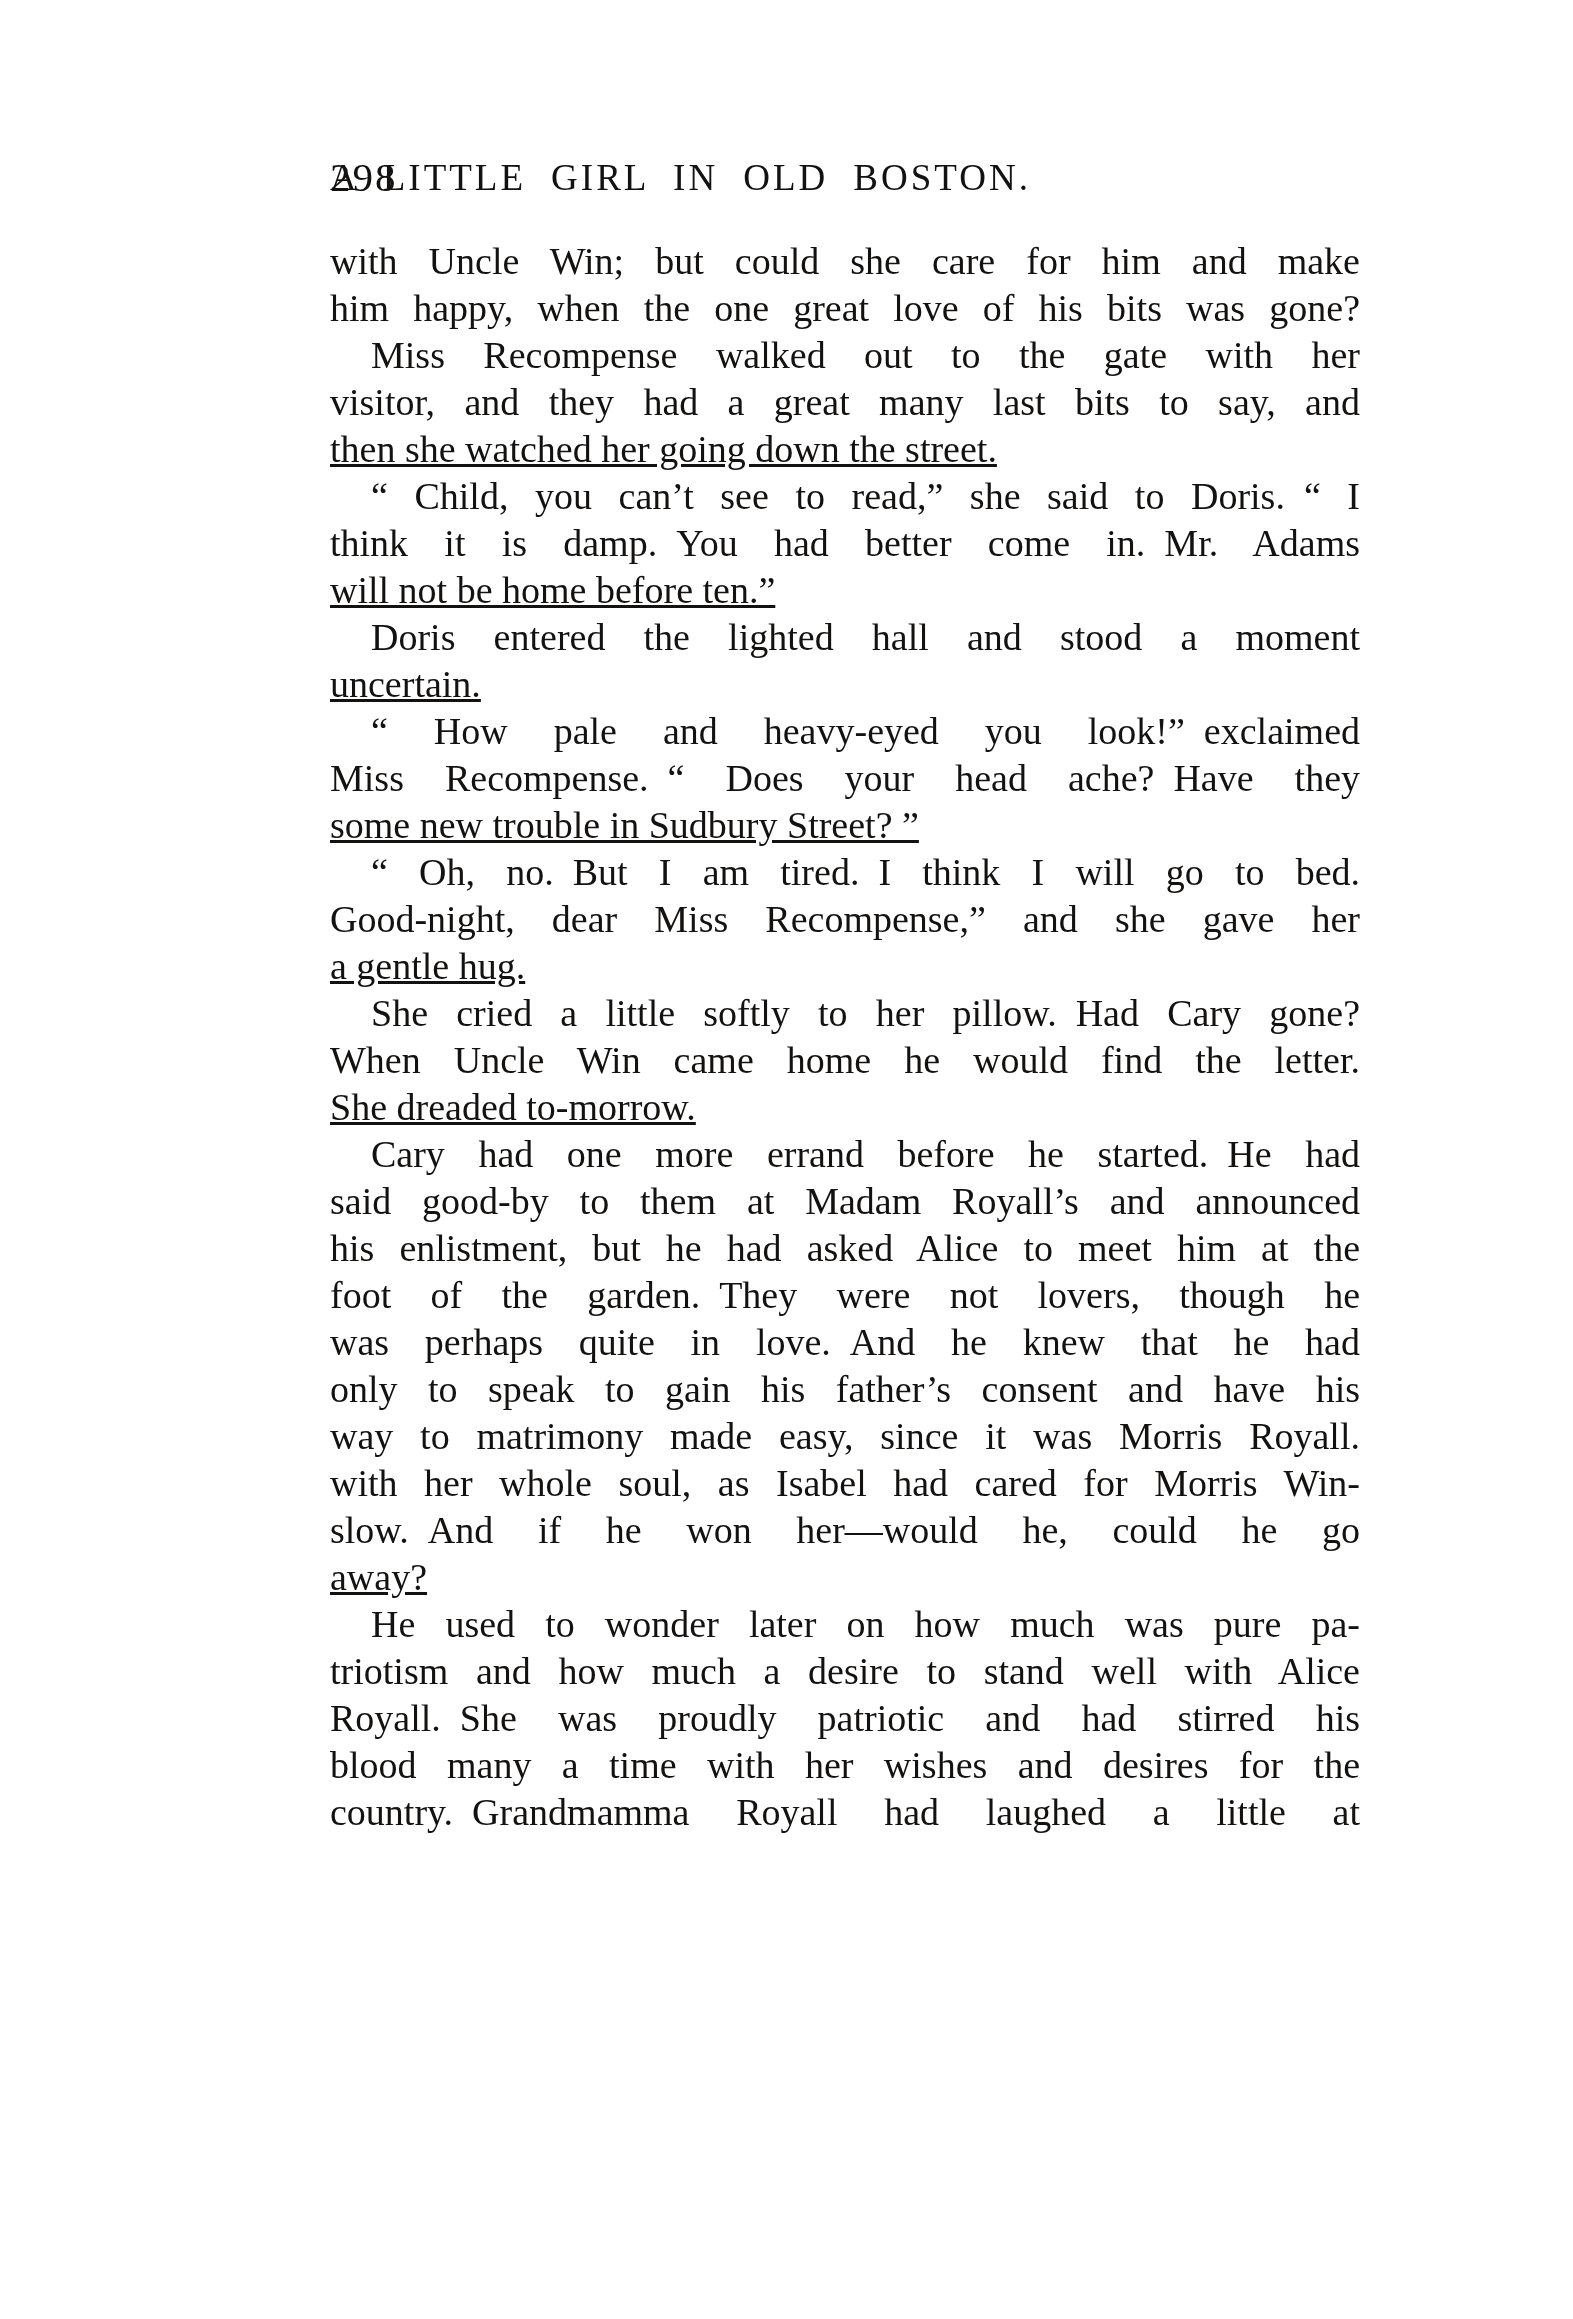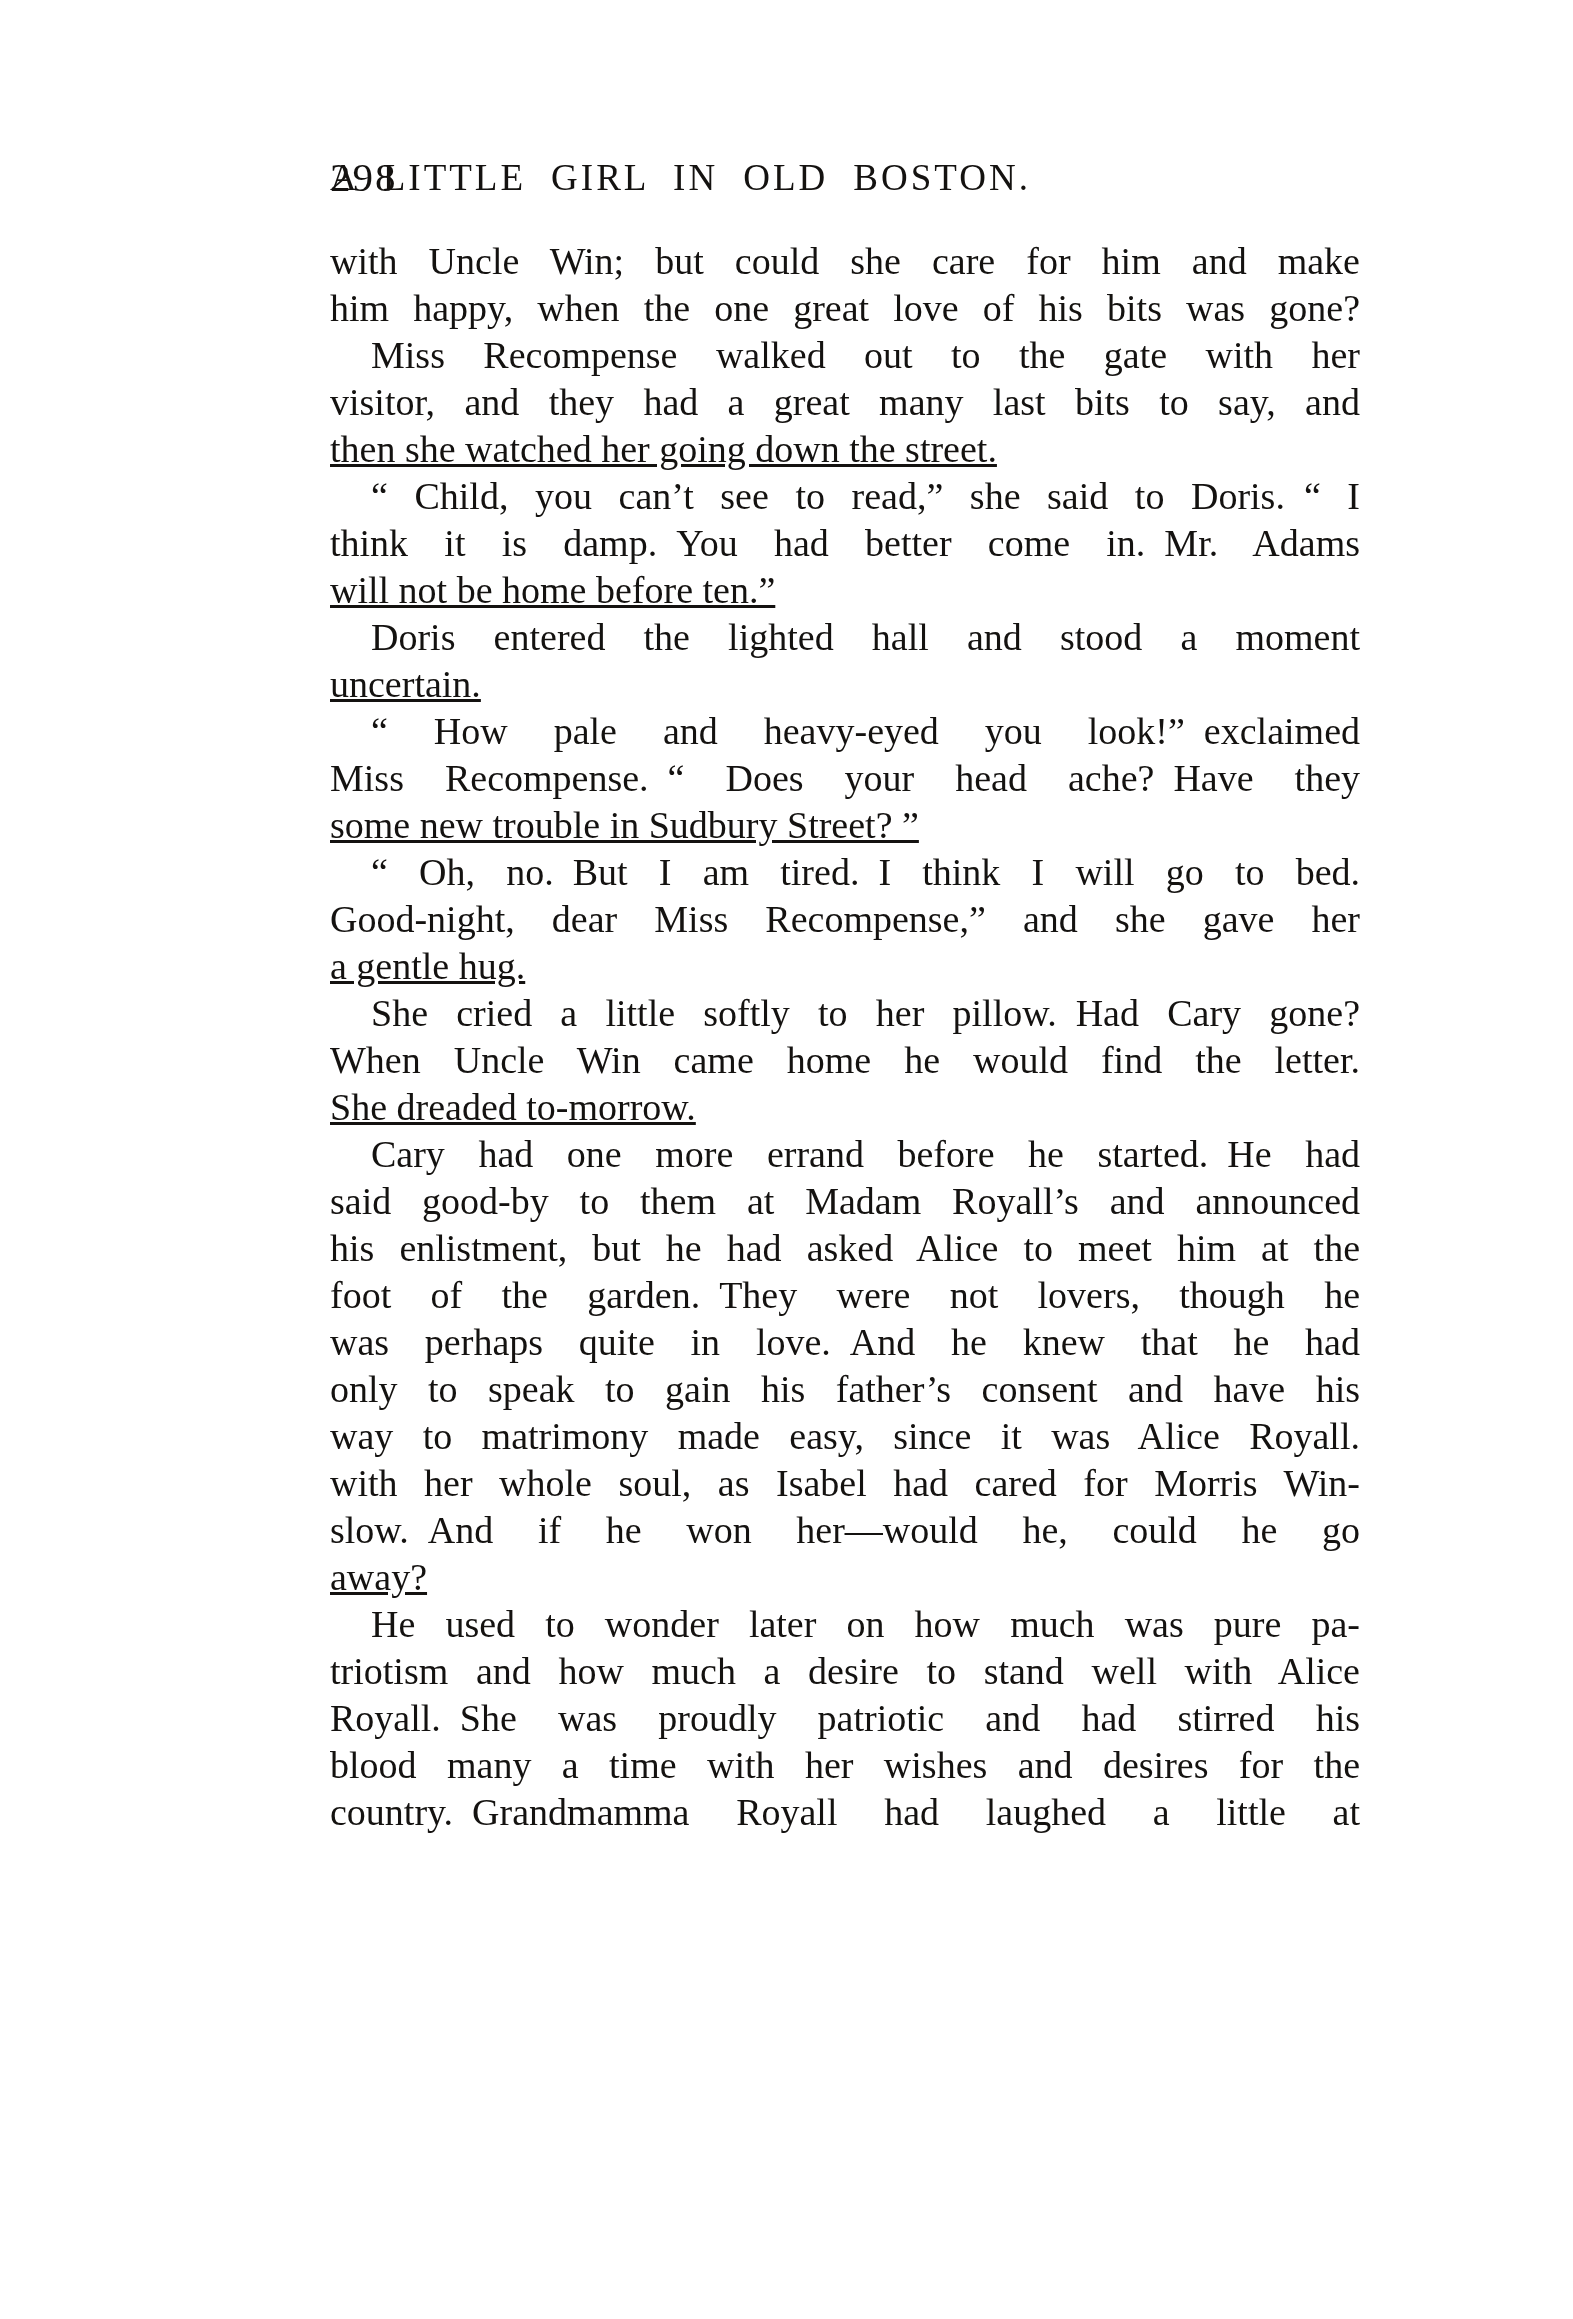--- a/index.html
+++ b/index.html
@@ -110,21 +110,21 @@
       <div class="line">said good-by to them at Madam Royall’s and announced</div>
 
       <div class="line">his enlistment, but he had asked Alice to meet him at the</div>
 
       <div class="line">foot of the garden. They were not lovers, though he</div>
 
       <div class="line">was perhaps quite in love. And he knew that he had</div>
 
       <div class="line">only to speak to gain his father’s consent and have his</div>
 
-      <div class="line">way to matrimony made easy, since it was Alice Royall.</div>
+      <div class="line">way to matrimony made easy, since it was Morris Royall.</div>
 
 
       <div class="line">with her whole soul, as Isabel had cared for Morris Win-</div>
 
       <div class="line">slow. And if he won her—would he, could he go</div>
 
       <div class="line end">away?</div>
 
       <div class="line indent">He used to wonder later on how much was pure pa-</div>
 

